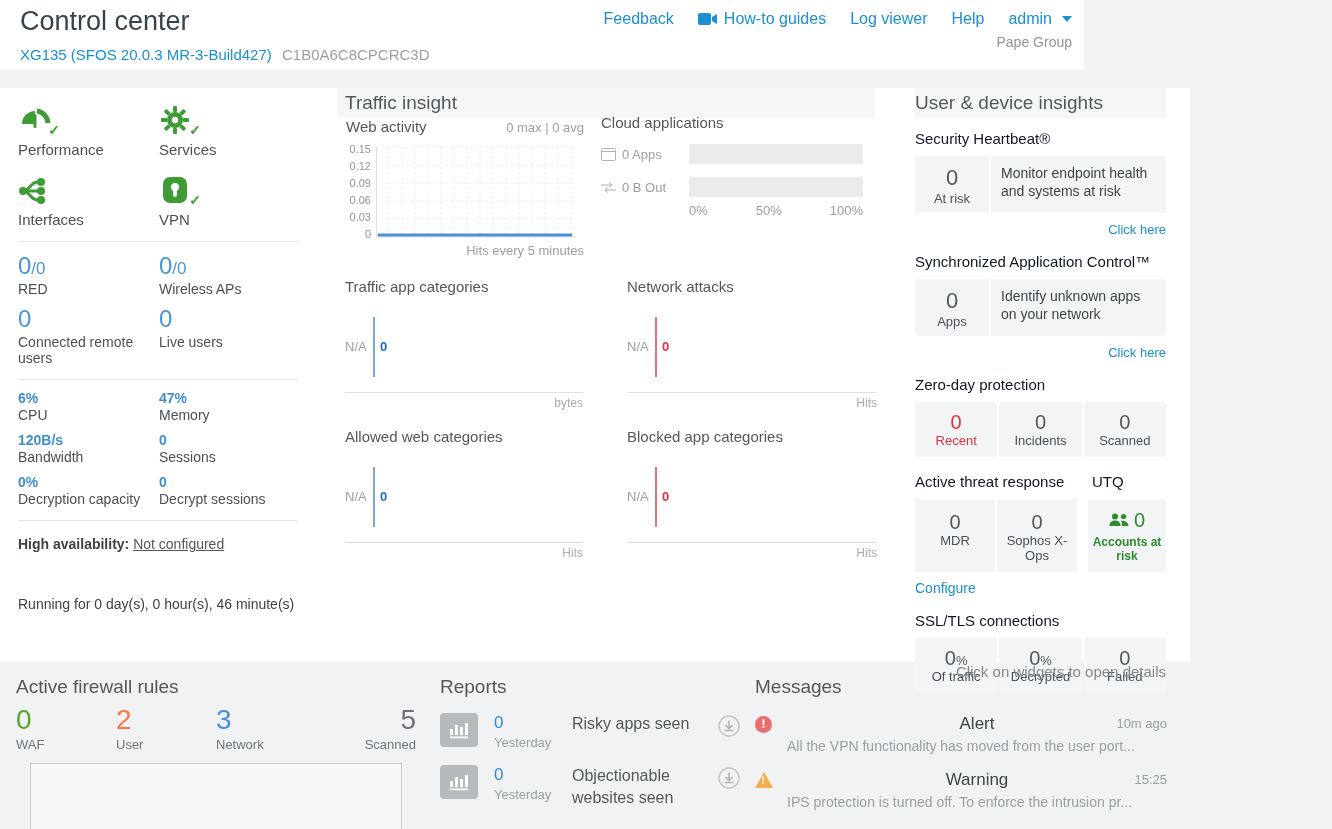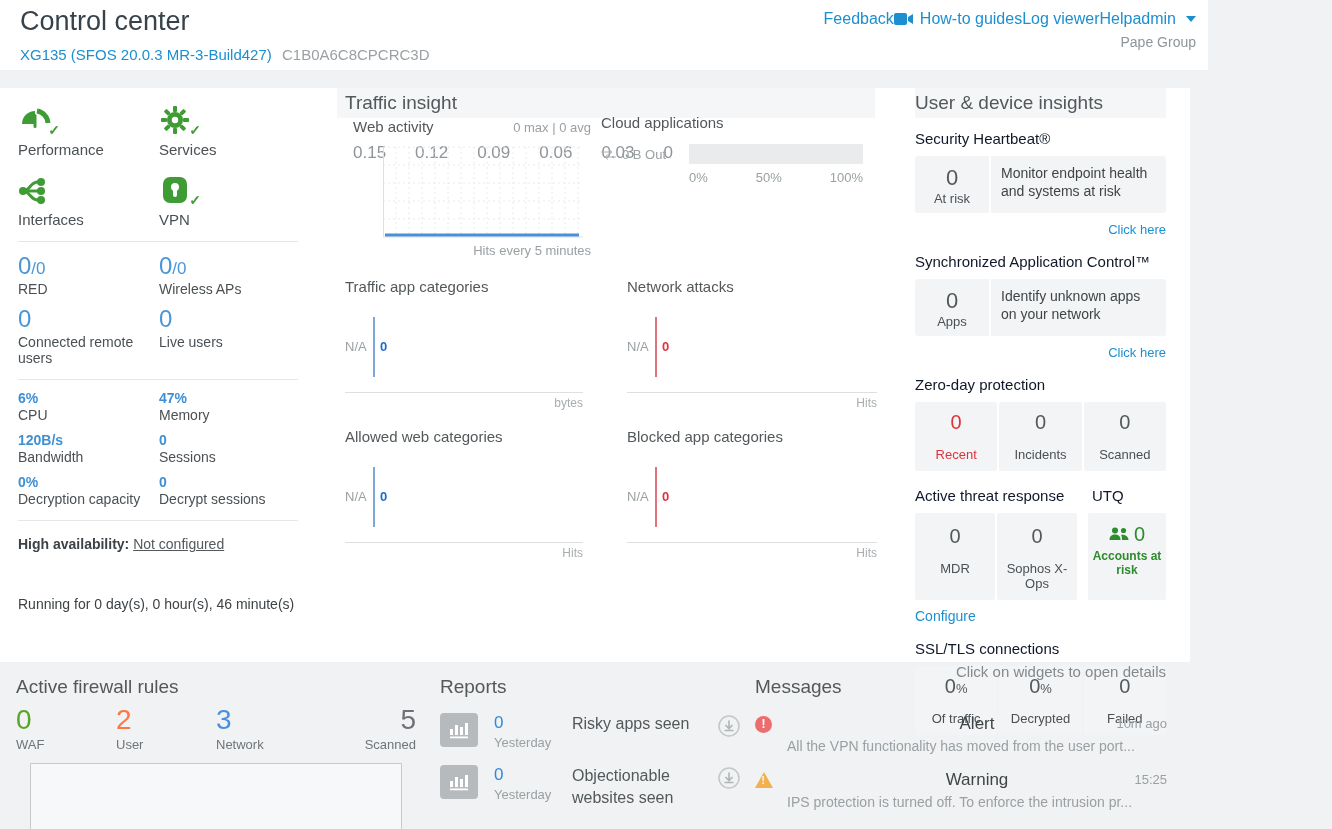--- a/index.html
+++ b/index.html
@@ -5,26 +5,26 @@
   * { box-sizing: border-box; margin: 0; padding: 0; }
   html,body { width:1332px; height:829px; }
   body {
     position: relative;
     background: #f1f2f3;
     font-family: "Liberation Sans", sans-serif;
     color: #444;
     overflow: hidden;
   }
   
-  .header { position:absolute; top:0; left:0; width:1208px; height:70px; background:#fff; }
+  .header { position:absolute; top:0; left:0; width:1084px; height:70px; background:#fff; }
   .page-title { position:absolute; left:20px; top:6px; font-size:27px; color:#37424a; }
   .subtitle { position:absolute; left:20px; top:46px; font-size:15px; }
   .subtitle .device { color:#1b8fd0; }
   .subtitle .serial { color:#9aa0a3; margin-left:6px; }
-  .topnav { position:absolute; top:10px; right:12px; display:flex; align-items:center;
+  .topnav { position:absolute; top:10px; right:12px; display:flex; gap:24px; align-items:center;
             font-size:16px; color:#1b8fd0; }
   .topnav .navitem { display:flex; align-items:center; gap:6px; cursor:pointer; }
   .caret { display:inline-block; width:0; height:0; border-left:5px solid transparent;
            border-right:5px solid transparent; border-top:6px solid #1b8fd0; margin-left:4px; }
   .group-name { position:absolute; top:34px; right:12px; font-size:14px; color:#8f9598; }
 
   
   .main { position:absolute; top:88px; left:0; width:1190px; height:574px; background:#fff; }
   .col { position:absolute; top:0; }
   .col-system   { left:0;    width:302px; }
@@ -47,27 +47,27 @@
   .counter .label { font-size:14px; color:#4a5054; margin-top:1px; max-width:125px; line-height:1.15; }
   .stats { display:grid; grid-template-columns:1fr 1fr; row-gap:9px; margin-top:10px; }
   .stat .value { font-size:14px; font-weight:bold; color:#3f8fd2; }
   .stat .label { font-size:14px; color:#4a5054; margin-top:1px; }
   .ha { margin-top:15px; font-size:14px; }
   .ha .lbl { font-weight:bold; color:#3c4246; }
   .ha .val { color:#53585b; text-decoration:underline; cursor:pointer; }
   .uptime { margin-top:44px; font-size:14px; color:#3c4246; }
 
   
-  .wa-block { position:absolute; left:16px; top:30px; width:238px; }
+  .wa-block { position:absolute; left:9px; top:30px; width:238px; }
   .chart-head { display:flex; justify-content:space-between; align-items:baseline; }
   .chart-title { font-size:15px; color:#53585b; }
   .chart-sum { font-size:13px; color:#9aa0a3; }
   .wa-body { display:flex; margin-top:8px; }
-  .wa-yaxis { width:30px; text-align:right; padding-right:5px; font-size:17px; color:#8f9598;
-              display:flex; flex-direction:row; justify-content:space-between; height:97px;gap:29px; }
+  .wa-yaxis { width:30px; text-align:right; padding-right:5px; font-size:11px; color:#8f9598;
+              display:flex; flex-direction:column; justify-content:space-between; height:97px; }
   .wa-plot { width:200px; height:97px; }
   .wa-caption { text-align:right; font-size:13px; color:#9aa0a3; margin-top:3px; }
 
   .cloud { position:absolute; left:264px; top:26px; width:262px; }
   .cloud-title { font-size:15px; color:#53585b; }
   .cloud-row { display:flex; align-items:center; margin-top:13px; }
   .cloud-label { width:88px; font-size:13px; color:#9aa0a3; display:flex; gap:6px; align-items:center; }
   .cloud-bar { flex:1; height:20px; background:#eaebec; }
   .cloud-axis { display:flex; justify-content:space-between; margin-left:88px; font-size:13px;
                 color:#9aa0a3; margin-top:6px; }
@@ -95,21 +95,21 @@
   .ibox { display:flex; background:#f3f4f6; border-radius:3px; margin-top:9px; cursor:pointer; }
   .ibox .num { width:76px; text-align:center; padding:9px 0 7px; border-right:2px solid #fff; }
   .ibox .num .v { font-size:22px; color:#53585b; }
   .ibox .num .l { font-size:13px; color:#4a5054; }
   .ibox .desc { flex:1; padding:8px 10px; font-size:14px; color:#3f4547; line-height:1.3; }
   .clickhere { text-align:right; font-size:13px; color:#1b8fd0; margin-top:9px; cursor:pointer; }
   .cellrow { display:flex; gap:2px; margin-top:9px; }
   .cell { background:#f3f4f6; flex:1; text-align:center; padding:9px 2px 8px; border-radius:2px; cursor:pointer; }
   .cell .v { font-size:20px; color:#53585b; }
   .cell .v .pct { font-size:13px; }
-  .cell .l { font-size:13px; color:#4a5054; margin-top:14px; line-height:1.15; }
+  .cell .l { font-size:13px; color:#4a5054; margin-top:0; line-height:1.15; }
   .cell.accent .v, .cell.accent .l { color:#e0323c; }
   .subrow { display:flex; margin-top:16px; }
   .subrow .t1 { width:155px; } .subrow .t2 { margin-left:22px; }
   .atr-wrap { display:flex; margin-top:9px; gap:11px; }
   .atr-cells { display:flex; gap:2px; width:162px; }
   .atr-cells .cell { padding-top:12px; min-height:62px; }
   .utq-cell { background:#f3f4f6; width:78px; text-align:center; padding:10px 2px 6px;
               border-radius:2px; cursor:pointer; }
   .utq-cell .v { font-size:20px; color:#2e8b2e; display:flex; align-items:center; justify-content:center; gap:5px; }
   .utq-cell .l { font-size:12px; font-weight:bold; color:#2e8b2e; margin-top:3px; line-height:1.2; }
@@ -359,20 +359,30 @@
           </svg>
         </div>
       </div>
       <div class="wa-caption">Hits every 5 minutes</div>
     </div>
 
     <div class="cloud">
       <div class="cloud-title">Cloud applications</div>
       <div class="cloud-row">
         <span class="cloud-label">
+          <svg width="15" height="13" viewBox="0 0 15 13">
+            <rect x="0.5" y="0.5" width="14" height="12" rx="1" fill="none" stroke="#aeb2b5"></rect>
+            <line x1="0.5" y1="3.5" x2="14.5" y2="3.5" stroke="#aeb2b5"></line>
+          </svg>
+          <span>0 Apps</span>
+        </span>
+        <span class="cloud-bar"></span>
+      </div>
+      <div class="cloud-row">
+        <span class="cloud-label">
           <svg width="15" height="11" viewBox="0 0 15 11">
             <path d="M0 3 H 11 M 11 3 L 8 0.5 M 11 3 L 8 5.5" stroke="#aeb2b5" fill="none"></path>
             <path d="M15 8 H 4 M 4 8 L 7 5.5 M 4 8 L 7 10.5" stroke="#aeb2b5" fill="none"></path>
           </svg>
           <span>0 B Out</span>
         </span>
         <span class="cloud-bar"></span>
       </div>
       <div class="cloud-axis">
         <span>0%</span>

